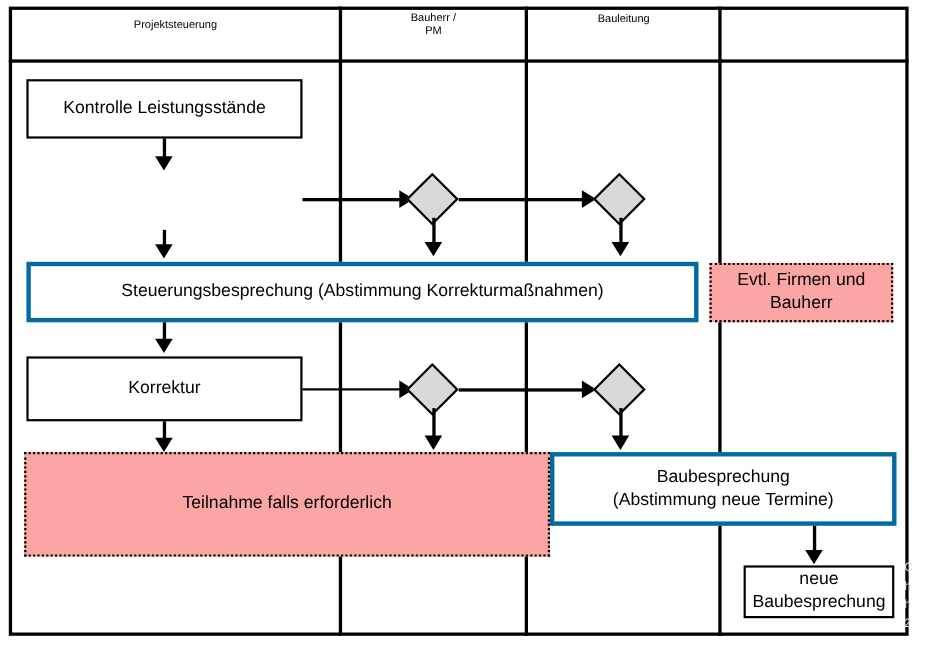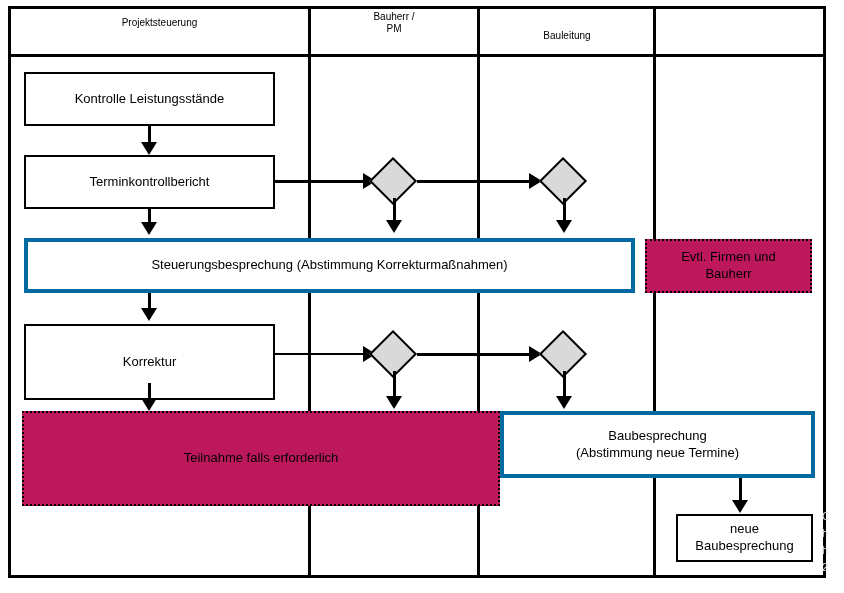--- a/index.html
+++ b/index.html
@@ -52,28 +52,28 @@
   }
   
   .box {
     position: absolute;
     box-sizing: border-box;
     background: #fff;
     display: flex;
     align-items: center;
     justify-content: center;
     text-align: center;
-    font-size: 13px;
+    font-size: 16px;
     color: #000;
     line-height: 1.3;
     padding: 2px 6px;
   }
   .box.thin   { border: 2px solid #000; }
   .box.thick  { border: 4px solid #0369a1; }
-  .box.dotted { border: 2px dotted #000; background: #be185d; }
+  .box.dotted { border: 2px dotted #000; background: #fca5a5; }
   
   .diamond {
     position: absolute;
     width: 34px;
     height: 34px;
     background: #d9d9d9;
     border: 2px solid #000;
     box-sizing: border-box;
     transform: rotate(45deg);
   }
@@ -132,35 +132,32 @@
 
   <div class="lane-title" style="left:11px; top:17px; width:297px;">
     <span>Projektsteuerung</span>
   </div>
 
   <div class="lane-title" style="left:311px; top:11px; width:166px;">
     <div>Bauherr /</div>
     <div>PM</div>
   </div>
 
-  <div class="lane-title" style="left:480px; top:30px; width:174px;">
+  <div class="lane-title" style="left:480px; top:12px; width:174px;">
     <span>Bauleitung</span>
   </div>
 
 
   <div class="box thin" style="left:24px; top:72px; width:251px; height:54px;">
     <span>Kontrolle Leistungsstände</span>
   </div>
 
   <div class="vline" style="left:148px; top:126px; height:20px;"></div>
   <div class="arrow-down" style="left:141px; top:142px;"></div>
 
-  <div class="box thin" style="left:24px; top:155px; width:251px; height:54px;">
-    <span>Terminkontrollbericht</span>
-  </div>
 
   <div class="hline" style="left:275px; top:180px; width:92px;"></div>
   <div class="arrow-right" style="left:363px; top:173px;"></div>
 
   <div class="diamond" style="left:376px; top:164px;"></div>
 
   <div class="hline" style="left:417px; top:180px; width:115px;"></div>
   <div class="arrow-right" style="left:529px; top:173px;"></div>
 
   <div class="diamond" style="left:546px; top:164px;"></div>
@@ -179,21 +176,21 @@
   </div>
 
   <div class="box dotted" style="left:645px; top:239px; width:167px; height:54px; flex-direction:column;">
     <div>Evtl. Firmen und</div>
     <div>Bauherr</div>
   </div>
 
   <div class="vline" style="left:148px; top:293px; height:18px;"></div>
   <div class="arrow-down" style="left:141px; top:308px;"></div>
 
-  <div class="box thin" style="left:24px; top:324px; width:251px; height:76px; flex-direction:column;">
+  <div class="box thin" style="left:24px; top:324px; width:251px; height:59px; flex-direction:column;">
     <div>Korrektur</div>
   </div>
 
   <div class="hline thin2" style="left:275px; top:353px; width:92px;"></div>
   <div class="arrow-right" style="left:363px; top:346px;"></div>
 
   <div class="diamond" style="left:376px; top:337px;"></div>
 
   <div class="hline" style="left:417px; top:353px; width:115px;"></div>
   <div class="arrow-right" style="left:529px; top:346px;"></div>

